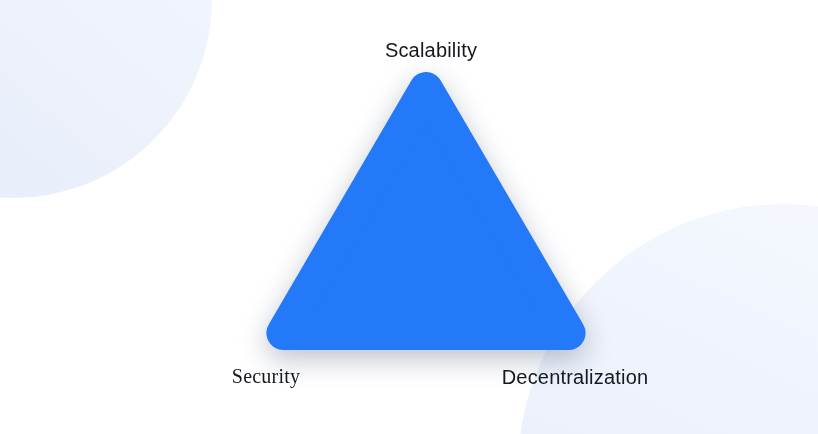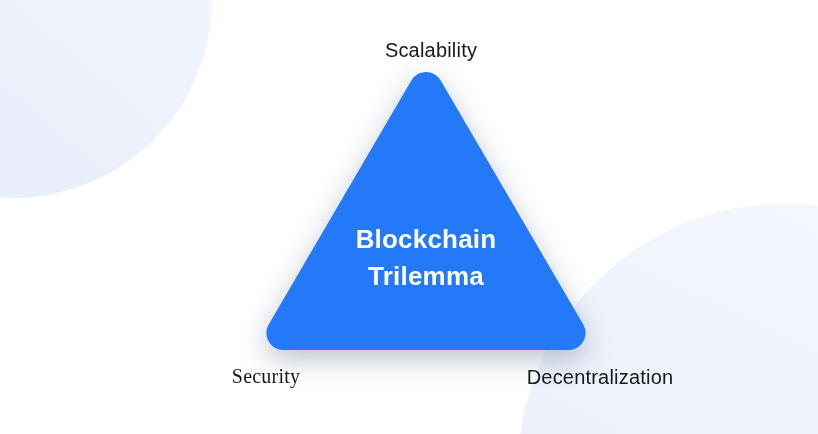--- a/index.html
+++ b/index.html
@@ -67,39 +67,35 @@
     transform:translateX(-50%);
     color:var(--label-text);
     font-size:20px;
     font-weight:500;
     line-height:24px;
     letter-spacing:0.2px;
     white-space:nowrap;
   }
   .label-top{left:431px;top:38px;}
   .label-bottom-left{left:266px;top:364px;font-family:Liberation Serif, serif;}
-  .label-bottom-right{left:600px;top:365px;}
+  .label-bottom-right{left:575px;top:365px;}
 </style>
 </head>
 <body>
 
 <div class="canvas">
 
   <div class="decor-circle decor-top-left"></div>
 
   <div class="decor-circle decor-bottom-right"></div>
 
   <svg class="triangle-svg" viewBox="0 0 818 434" aria-hidden="true">
     <path class="triangle-path" d="M 426 89 L 283.4 333 L 568.6 333 Z"></path>
   </svg>
 
-  <div class="center-label">
-    <div>Blockchain</div>
-    <div>Trilemma</div>
-  </div>
 
   <div class="vertex-label label-top">Scalability</div>
 
   <div class="vertex-label label-bottom-left">Security</div>
 
   <div class="vertex-label label-bottom-right">Decentralization</div>
 
 </div>
 
 </body></html>

